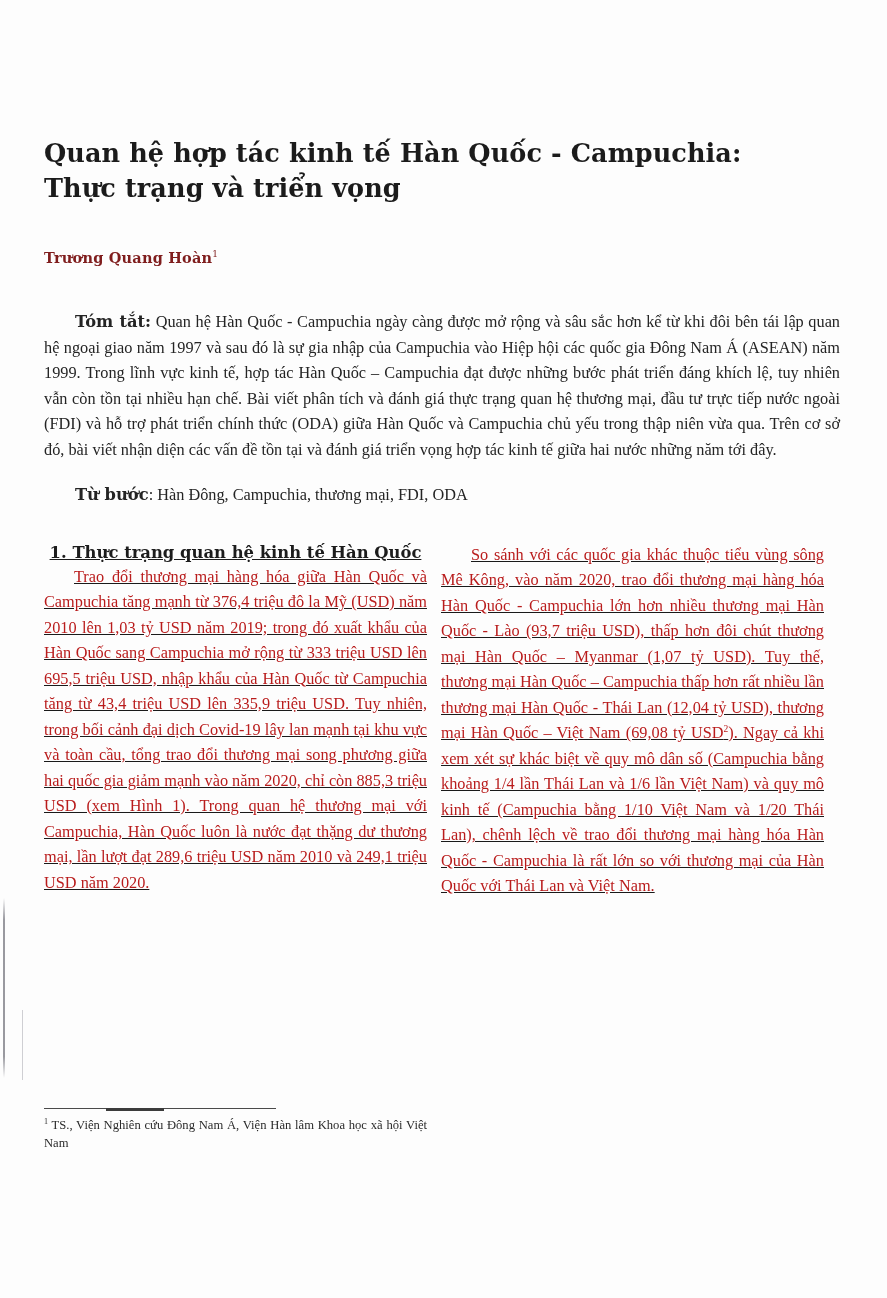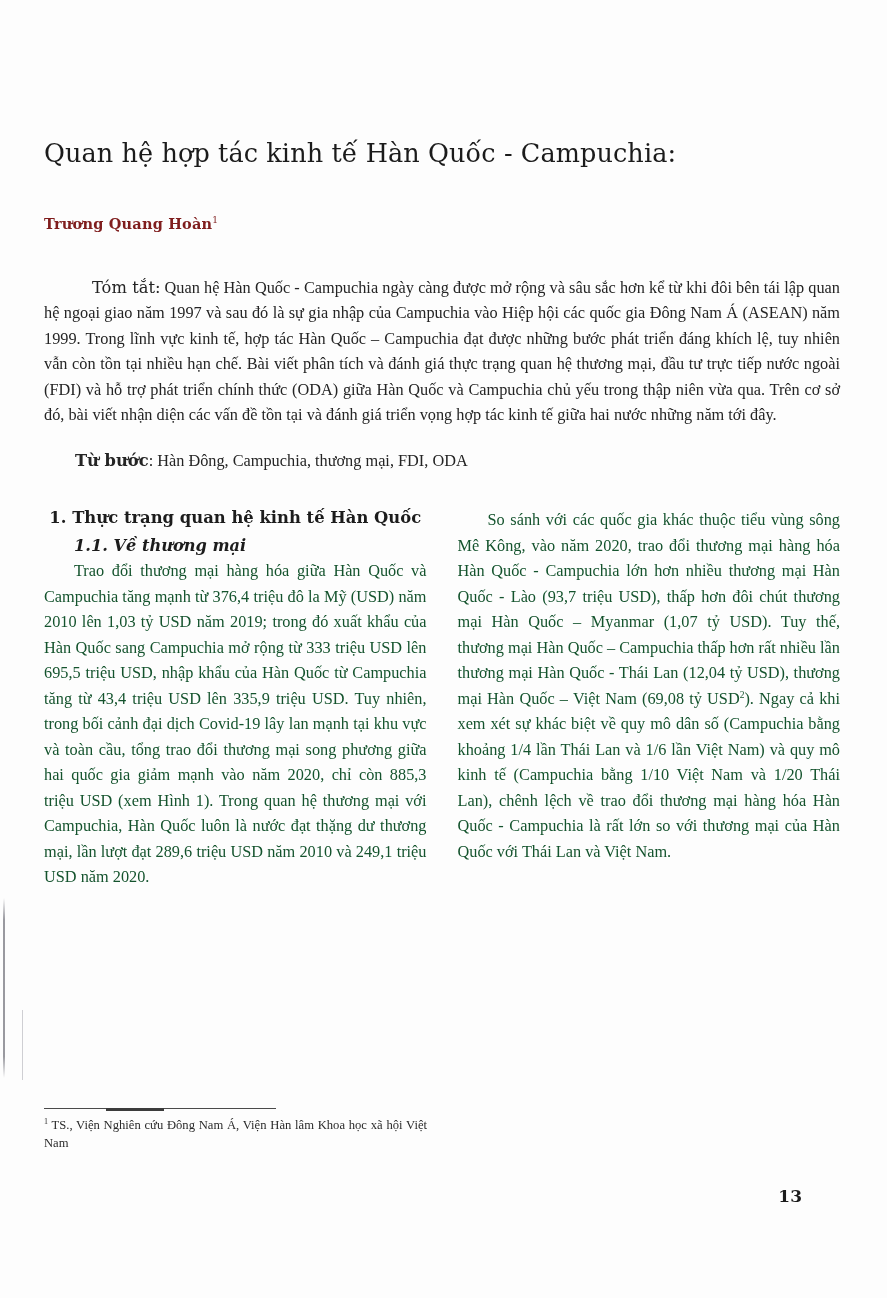--- a/index.html
+++ b/index.html
@@ -38,21 +38,21 @@
   #content {
     position: absolute;
     left: 44px;
     top: 0;
     width: 796px;
     height: 1298px;
   }
 
   .title {
     font-family: "DejaVu Serif", "Liberation Serif", serif;
-    font-weight: normal;
+    font-weight: bold;
     font-size: 25.5px;
     line-height: 1.36;
     letter-spacing: 0.1px;
     color: #1b1b1b;
     margin: 0;
     padding-top: 136px;
     max-width: 700px;
   }
   .title .l2 { display: block; }
 
@@ -74,44 +74,44 @@
   .abstract {
     margin: 0;
     padding-top: 43px;
     font-size: 16.3px;
     line-height: 1.565;
     text-align: justify;
     text-justify: inter-word;
     color: #242424;
   }
   .abstract .lead {
-    font-weight: normal;
-    font-family: "DejaVu Serif", "Liberation Serif", serif;
-    margin-left: 17px;
+    font-weight: bold;
+    font-family: "DejaVu Serif", "Liberation Serif", serif;
   }
   .indent-first { text-indent: 31px; }
 
   .keywords {
     margin: 0;
     padding-top: 20px;
     font-size: 16.3px;
     line-height: 1.565;
     text-indent: 31px;
     color: #242424;
   }
   .keywords .lead {
     font-weight: bold;
     font-family: "DejaVu Serif", "Liberation Serif", serif;
   }
 
   .columns {
     padding-top: 34px;
     display: flex;
-    gap: 31px;
+    gap: 14px;
     align-items: flex-start;
+    text-decoration: underline;
   }
   .col {
     width: 383px;
   }
 
   h2.section-heading {
     font-family: "DejaVu Serif", "Liberation Serif", serif;
     font-weight: bold;
     font-size: 16.4px;
     line-height: 1.33;
@@ -130,21 +130,21 @@
     text-indent: 30px;
     color: #1c1c1c;
   }
   p.body {
     margin: 0;
     font-size: 16.3px;
     line-height: 1.565;
     text-align: justify;
     text-justify: inter-word;
     text-indent: 30px;
-    color: #14532d;
+    color: #b91c1c;
   }
   p.body sup {
     font-size: 9.5px;
     vertical-align: super;
   }
   .col.right p.body { padding-top: 0; }
 
   .footnotes {
     position: absolute;
     left: 0;
@@ -207,53 +207,52 @@
 
 <div id="page">
 
   <div id="scan-streak"></div>
   <div id="scan-streak2"></div>
 
   <div id="content">
 
     <h1 class="title">
       <span>Quan hệ hợp tác kinh tế Hàn Quốc - Campuchia:</span>
+      <span class="l2">Thực trạng và triển vọng</span>
     </h1>
 
     <p class="author">
       <span>Trương Quang Hoàn</span><sup>1</sup>
     </p>
 
     <p class="abstract indent-first">
       <span class="lead">Tóm tắt:</span><span> Quan hệ Hàn Quốc - Campuchia ngày càng được mở rộng và sâu sắc hơn kể từ khi đôi bên tái lập quan hệ ngoại giao năm 1997 và sau đó là sự gia nhập của Campuchia vào Hiệp hội các quốc gia Đông Nam Á (ASEAN) năm 1999. Trong lĩnh vực kinh tế, hợp tác Hàn Quốc – Campuchia đạt được những bước phát triển đáng khích lệ, tuy nhiên vẫn còn tồn tại nhiều hạn chế. Bài viết phân tích và đánh giá thực trạng quan hệ thương mại, đầu tư trực tiếp nước ngoài (FDI) và hỗ trợ phát triển chính thức (ODA) giữa Hàn Quốc và Campuchia chủ yếu trong thập niên vừa qua. Trên cơ sở đó, bài viết nhận diện các vấn đề tồn tại và đánh giá triển vọng hợp tác kinh tế giữa hai nước những năm tới đây.</span>
     </p>
 
     <p class="keywords">
       <span class="lead">Từ bước</span><span>: Hàn Đông, Campuchia, thương mại, FDI, ODA</span>
     </p>
 
     <div class="columns">
 
       <div class="col left">
         <h2 class="section-heading">
           <span>1. Thực trạng quan hệ kinh tế Hàn Quốc</span>
         </h2>
-        <h3 class="subsection-heading">1.1. Về thương mại</h3>
         <p class="body">Trao đổi thương mại hàng hóa giữa Hàn Quốc và Campuchia tăng mạnh từ 376,4 triệu đô la Mỹ (USD) năm 2010 lên 1,03 tỷ USD năm 2019; trong đó xuất khẩu của Hàn Quốc sang Campuchia mở rộng từ 333 triệu USD lên 695,5 triệu USD, nhập khẩu của Hàn Quốc từ Campuchia tăng từ 43,4 triệu USD lên 335,9 triệu USD. Tuy nhiên, trong bối cảnh đại dịch Covid-19 lây lan mạnh tại khu vực và toàn cầu, tổng trao đổi thương mại song phương giữa hai quốc gia giảm mạnh vào năm 2020, chỉ còn 885,3 triệu USD (xem Hình 1). Trong quan hệ thương mại với Campuchia, Hàn Quốc luôn là nước đạt thặng dư thương mại, lần lượt đạt 289,6 triệu USD năm 2010 và 249,1 triệu USD năm 2020.</p>
       </div>
 
       <div class="col right">
         <p class="body"><span>So sánh với các quốc gia khác thuộc tiểu vùng sông Mê Kông, vào năm 2020, trao đổi thương mại hàng hóa Hàn Quốc - Campuchia lớn hơn nhiều thương mại Hàn Quốc - Lào (93,7 triệu USD), thấp hơn đôi chút thương mại Hàn Quốc – Myanmar (1,07 tỷ USD). Tuy thế, thương mại Hàn Quốc – Campuchia thấp hơn rất nhiều lần thương mại Hàn Quốc - Thái Lan (12,04 tỷ USD), thương mại Hàn Quốc – Việt Nam (69,08 tỷ USD</span><sup>2</sup><span>). Ngay cả khi xem xét sự khác biệt về quy mô dân số (Campuchia bằng khoảng 1/4 lần Thái Lan và 1/6 lần Việt Nam) và quy mô kinh tế (Campuchia bằng 1/10 Việt Nam và 1/20 Thái Lan), chênh lệch về trao đổi thương mại hàng hóa Hàn Quốc - Campuchia là rất lớn so với thương mại của Hàn Quốc với Thái Lan và Việt Nam.</span></p>
       </div>
 
     </div>
 
     <div class="footnotes">
       <div class="fn-col">
         <div class="fn-rule thick-seg"></div>
         <p class="fn-text"><sup>1</sup><span> TS., Viện Nghiên cứu Đông Nam Á, Viện Hàn lâm Khoa học xã hội Việt Nam</span></p>
       </div>
     </div>
 
-    <div class="page-number">13</div>
 
   </div>
 </div>
 
 </body></html>

